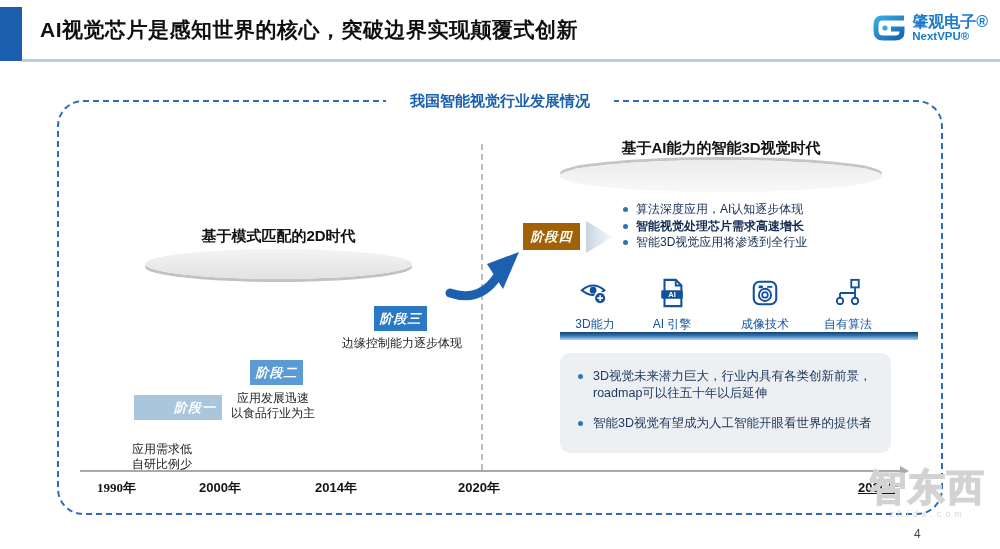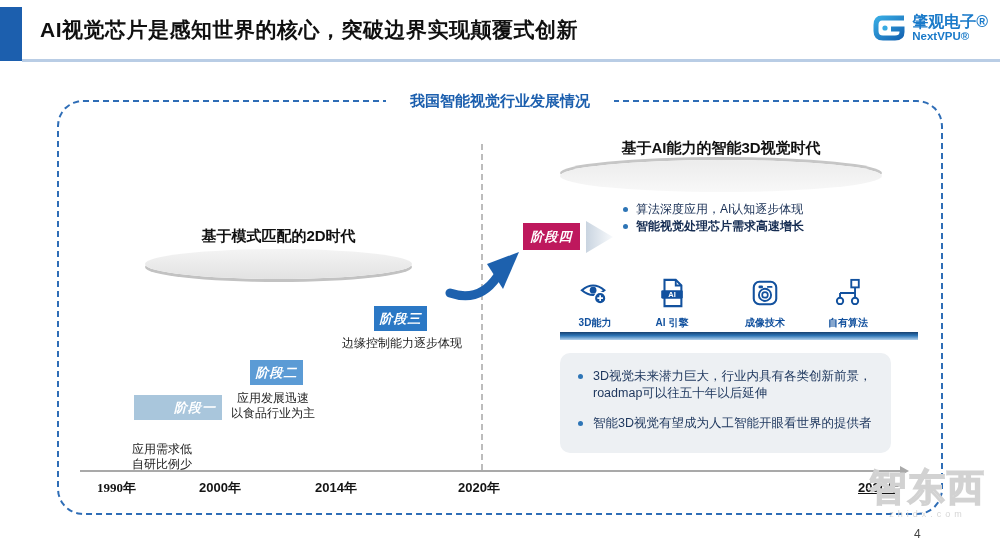--- a/index.html
+++ b/index.html
@@ -33,39 +33,39 @@
   .era3d-label{left:501px;top:37px;width:322px;}
   .era3d-ellipse{position:absolute;left:501px;top:58px;width:322px;height:32px;border-radius:50%;
                  background:linear-gradient(180deg,#ececec,#f8f8f8);box-shadow:0 -3px 0 #c6c6c6;}
 
   
   .stage{position:absolute;display:flex;align-items:center;justify-content:center;
          color:#fff;font-size:13px;font-weight:bold;font-style:italic;letter-spacing:1px;}
   .stage1{left:75px;top:293px;width:54px;height:25px;background:#a9c6dc;padding-left:34px;}
   .stage2{left:191px;top:258px;width:53px;height:25px;background:#5b9bd5;}
   .stage3{left:315px;top:204px;width:53px;height:25px;background:#2b78c5;}
-  .stage4{left:464px;top:121px;width:57px;height:27px;background:#be185d;}
+  .stage4{left:464px;top:121px;width:57px;height:27px;background:#a16207;}
   .stage-desc{position:absolute;text-align:center;font-size:12px;line-height:15px;
               color:#1c1c1c;font-weight:500;}
   .desc1{left:43px;top:340px;width:120px;}
   .desc2{left:154px;top:289px;width:120px;}
   .desc3{left:258px;top:234px;width:170px;}
 
   
   .s4-bullets{position:absolute;left:560px;top:99px;width:310px;margin:0;padding:0;list-style:none;}
   .s4-bullets li{position:relative;padding-left:17px;font-size:12px;line-height:16.5px;color:#152c52;}
   .s4-bullets li::before{content:"";position:absolute;left:4px;top:6px;width:5px;height:5px;
                          border-radius:50%;background:#2e75b6;}
   .s4-bullets li.b{font-weight:bold;}
   .chevron{position:absolute;left:527px;top:119px;}
 
   
   .cap{position:absolute;top:176px;width:74px;text-align:center;}
   .cap1{left:499px;} .cap2{left:576px;} .cap3{left:669px;} .cap4{left:752px;}
-  .cap-label{margin-top:4px;font-size:10px;font-weight:bold;color:#12519e;white-space:nowrap;}
+  .cap-label{margin-top:4px;font-size:12px;font-weight:normal;color:#12519e;white-space:nowrap;}
   .grad-bar{position:absolute;left:501px;top:230px;width:358px;height:8px;
             background:linear-gradient(180deg,#16406f 0%,#2e75b6 45%,#b7d3ec 100%);}
 
   
   .summary{position:absolute;left:501px;top:251px;width:331px;height:100px;background:#edf0f3;
            border-radius:10px;box-sizing:border-box;padding:15px 12px 0 14px;}
   .summary-item{display:flex;gap:10px;margin-bottom:13px;font-size:12.5px;line-height:17px;color:#1c355c;}
   .summary-item .dot{flex:0 0 auto;width:5px;height:5px;border-radius:50%;background:#2e75b6;margin:6px 0 0 4px;}
 
   
@@ -146,20 +146,21 @@
           <linearGradient id="cg" x1="0" y1="0" x2="1" y2="0">
         <stop offset="0" stop-color="#c9d4e0"></stop>
             <stop offset="1" stop-color="#f8fafc"></stop>
       </linearGradient>
         </defs>
       <polygon points="0,0 27,16 0,32" fill="url(#cg)"></polygon>
     </svg>
     <ul class="s4-bullets">
       <li>算法深度应用，AI认知逐步体现</li>
       <li class="b">智能视觉处理芯片需求高速增长</li>
+      <li>智能3D视觉应用将渗透到全行业</li>
     </ul>
 
     <div class="cap cap1">
       <svg width="30" height="30" viewBox="0 0 32 32">
         <path d="M2 13 Q14 3 26 13 Q14 23 2 13 Z" fill="none" stroke="#12519e" stroke-width="2.2"></path>
         <circle cx="14" cy="13" r="3.6" fill="#12519e"></circle>
         <circle cx="21.5" cy="21.5" r="6.2" fill="#12519e" stroke="#fff" stroke-width="1.6"></circle>
         <path d="M18.5 21.5 h6 M21.5 18.5 v6" stroke="#fff" stroke-width="1.8"></path>
       </svg>
       <div class="cap-label">3D能力</div>

